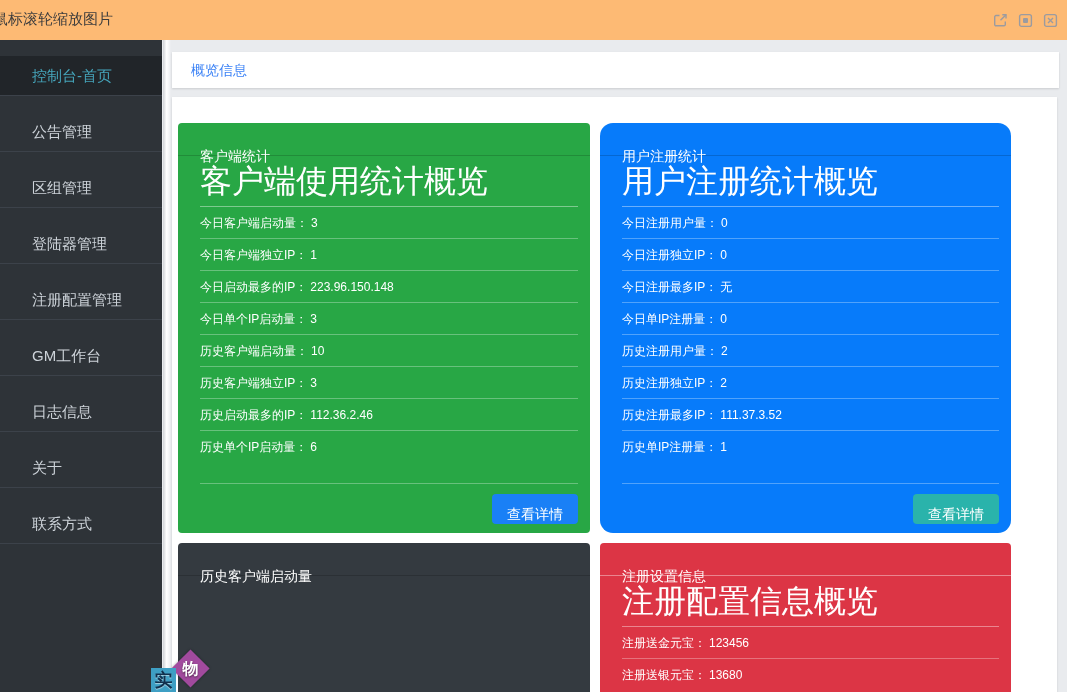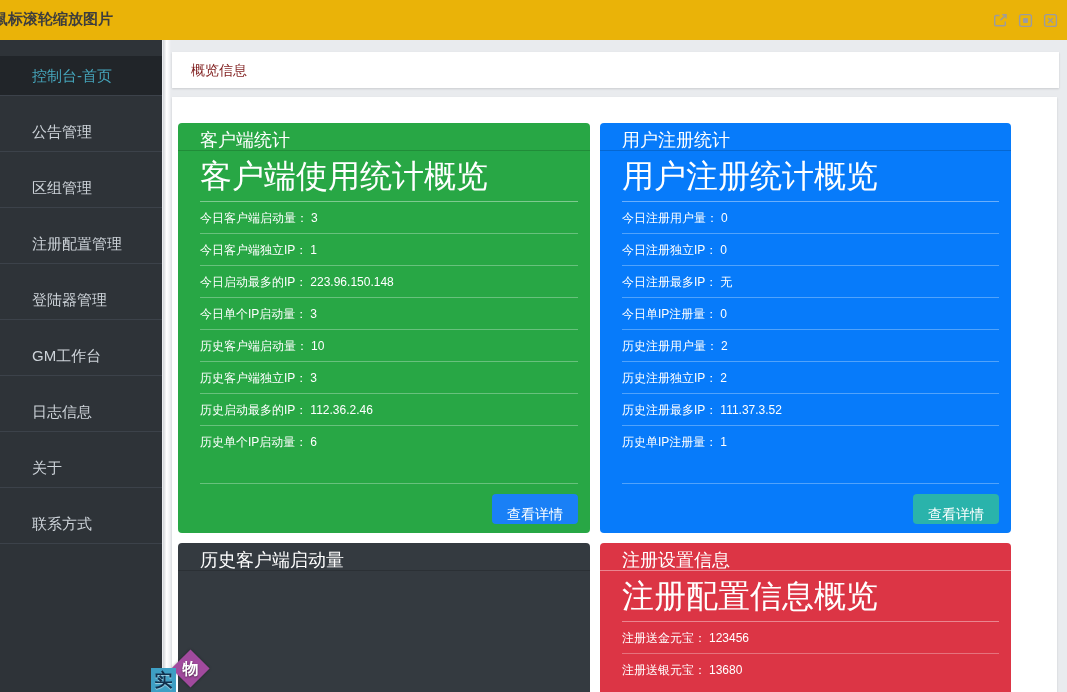--- a/index.html
+++ b/index.html
@@ -1,49 +1,49 @@
 <!DOCTYPE html>
 <html><head>
 <meta charset="utf-8">
 <style>
   * { margin:0; padding:0; box-sizing:border-box; }
   html,body { width:1067px; height:692px; overflow:hidden;
     font-family:"Liberation Sans","DejaVu Sans",sans-serif; background:#fff; }
   body { position:relative; }
 
   
-  .titlebar { position:absolute; left:0; top:0; width:1067px; height:40px; background:#eab308;font-weight:bold; }
+  .titlebar { position:absolute; left:0; top:0; width:1067px; height:40px; background:#fdba74; }
   .window-title { position:absolute; left:-7px; top:10px; font-size:15px; color:#3d3d3d; white-space:nowrap; }
   .window-controls { position:absolute; right:9px; top:13px; display:flex; gap:10px; }
   .wicon { width:15px; height:15px; color:#9b9ba0; cursor:pointer; display:block; }
   .wicon svg { display:block; }
 
   
   .sidebar { position:absolute; left:0; top:40px; width:162px; height:652px; background:#2e3338; }
   .side-item { height:40px; line-height:40px; padding-left:32px; font-size:15px; color:#cdd3d9;
     border-bottom:1px solid #3c424a; cursor:pointer;margin-top:16px; }
   .side-item.active { background:#212529; color:#45a4ba; }
 
   
   .main-bg { position:absolute; left:162px; top:40px; width:905px; height:652px; background:#e9ebee; }
   .scroll-strip { position:absolute; left:163px; top:40px; width:8px; height:652px;
     background:linear-gradient(90deg,#cfd2d6 0%,#ffffff 45%,#e9ebee 100%); }
   .crumb-bar { position:absolute; left:172px; top:52px; width:887px; height:36px; background:#fff;
-    box-shadow:0 1px 2px rgba(0,0,0,0.13); line-height:36px; padding-left:19px; font-size:14px; color:#7f1d1d; }
+    box-shadow:0 1px 2px rgba(0,0,0,0.13); line-height:36px; padding-left:19px; font-size:14px; color:#3b82f6; }
   .panel { position:absolute; left:172px; top:97px; width:885px; height:595px; background:#fff;
     box-shadow:0 1px 2px rgba(0,0,0,0.13); }
 
   
   .card { position:absolute; border-radius:4px; color:#fff; overflow:hidden; }
   .card-green { left:6px;   top:26px;  width:412px; height:410px; background:#28a745; }
-  .card-blue  { left:428px; top:26px;  width:411px; height:410px; background:#077bfa; }
+  .card-blue  { left:428px; top:26px;  width:411px; height:410px; background:#077bfa;border-radius:13px; }
   .card-dark  { left:6px;   top:446px; width:412px; height:249px; background:#343a40; }
   .card-red   { left:428px; top:446px; width:411px; height:249px; background:#dc3545; }
 
-  .card-header { height:28px; line-height:35px; padding:0 22px; font-size:18px;
+  .card-header { height:28px; line-height:35px; padding:16px 22px; font-size:14px;
     border-bottom:1px solid rgba(0,0,0,0.16); }
   .card-red .card-header { border-bottom-color:rgba(255,255,255,0.4); }
   .card-body { padding:0 12px 0 22px; }
   .card-title { height:51px; line-height:51px; font-size:32px; font-weight:400;
     border-bottom:1px solid rgba(255,255,255,0.4); }
   .stat-row { height:32px; line-height:32px; font-size:12px; border-bottom:1px solid rgba(255,255,255,0.3); }
   .stat-row:last-child { border-bottom:none; }
   .card-dark .stat-row { border-bottom-color:rgba(255,255,255,0.18); }
   .stat-row .val { margin-left:3px; }
 
@@ -89,22 +89,22 @@
         <path d="M5 5 L10 10 M10 5 L5 10"></path>
       </svg>
     </span>
   </div>
 </div>
 
 <div class="sidebar">
   <div class="side-item active">控制台-首页</div>
   <div class="side-item">公告管理</div>
   <div class="side-item">区组管理</div>
+  <div class="side-item">登陆器管理</div>
   <div class="side-item">注册配置管理</div>
-  <div class="side-item">登陆器管理</div>
   <div class="side-item">GM工作台</div>
   <div class="side-item">日志信息</div>
   <div class="side-item">关于</div>
   <div class="side-item">联系方式</div>
 </div>
 
 <div class="main-bg"></div>
 <div class="scroll-strip"></div>
 
 <div class="crumb-bar">

